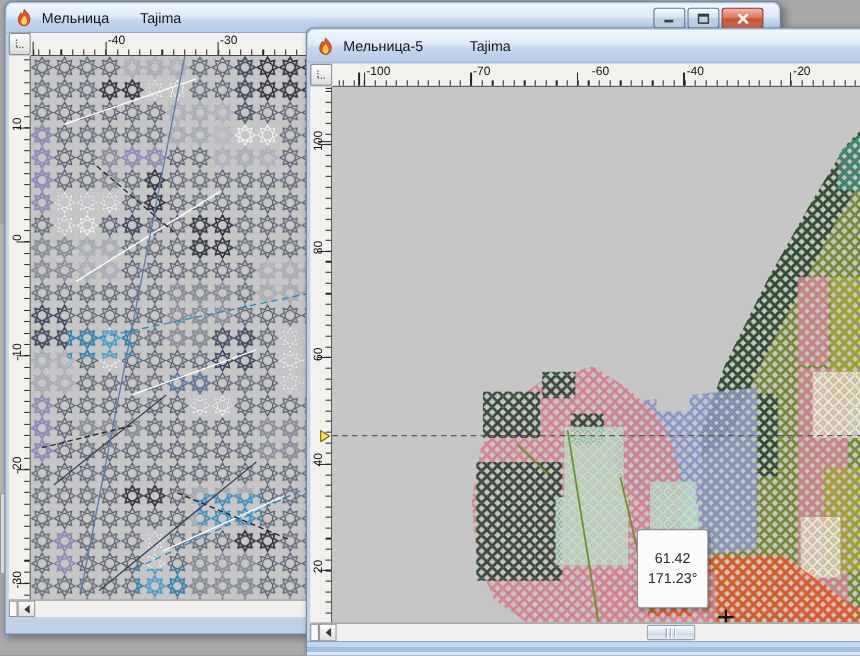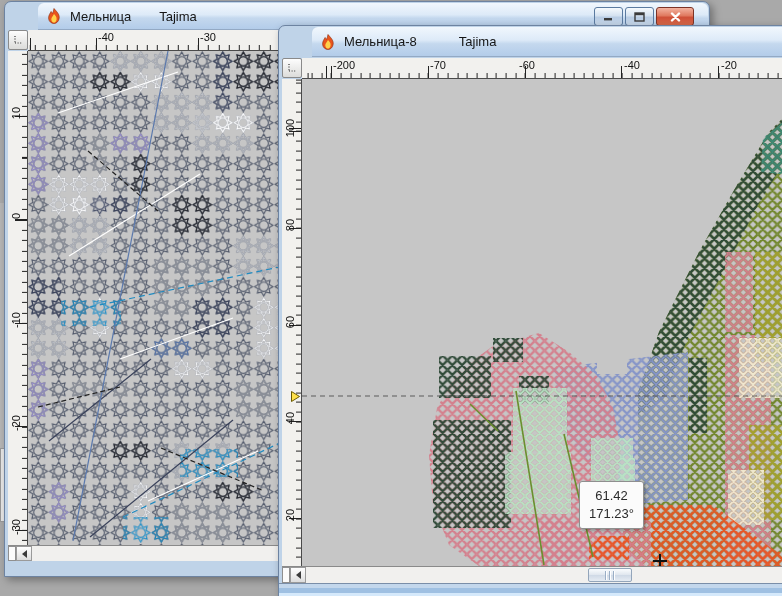--- a/index.html
+++ b/index.html
@@ -8,21 +8,21 @@
 
   
   .window{position:absolute;background:#bfd3e8;border:1px solid #6d83a1;
     box-shadow:3px 3px 8px rgba(0,0,0,.35);}
   .window.back{left:4px;top:1px;width:704px;height:574px;border-radius:7px 7px 0 0;}
   .window.front{left:278px;top:25px;width:512px;height:571px;border-radius:7px 0 0 0;}
 
   .titlebar{position:absolute;left:1px;right:1px;top:1px;height:26px;
     border-radius:6px 6px 0 0;display:flex;align-items:center;
     background:linear-gradient(180deg,#f1f7fd 0%,#ddeaf8 45%,#c4d8ee 58%,#b3cce9 100%);
-    border-bottom:1px solid #93a9c4;margin-left:32px;}
+    border-bottom:1px solid #93a9c4;}
   .front .titlebar{height:29px;border-radius:6px 0 0 0;}
   .flame{width:16px;height:16px;margin:0 0 0 8px;flex:0 0 auto;}
   .wtitle{font-size:13px;color:#151515;margin-left:8px;white-space:nowrap;}
   .wmenu{font-size:13px;color:#151515;margin-left:28px;white-space:nowrap;cursor:default;}
   .front .wmenu{margin-left:42px;}
 
   .winbtns{position:absolute;right:14px;top:4px;display:flex;gap:2px;}
   .win-btn{width:29px;height:19px;border:1px solid #5a7aa0;border-radius:3px;
     background:linear-gradient(180deg,#f6fafd 0%,#d5e2f0 45%,#b9cde4 55%,#c8d9ec 100%);
     display:flex;align-items:center;justify-content:center;box-sizing:border-box;}
@@ -76,21 +76,21 @@
   .sthumb{position:absolute;top:1px;bottom:1px;width:42px;border:1px solid #93a5ba;border-radius:2px;
     background:linear-gradient(180deg,#fafcfe,#dfe6ee 50%,#cfd9e6 52%,#e6ecf3);
     display:flex;align-items:center;justify-content:center;}
   .grip{width:11px;height:9px;background-image:repeating-linear-gradient(to right,
       #9aaec6 0 1px,#ffffff 1px 2px,transparent 2px 4px);}
 
   
   .guide-marker{position:absolute;width:9px;height:11px;}
   .tooltip{position:absolute;width:63px;border:1px solid #8f8f8f;border-radius:3px;
     background:#fbfbfb;box-shadow:2px 2px 3px rgba(0,0,0,.25);
-    font-size:13px;line-height:18px;color:#2b2b2b;text-align:center;padding:5px 0;}
+    font-size:13px;line-height:18px;color:#2b2b2b;text-align:center;padding:17px 0;}
   .bottom-frame{position:absolute;left:0;right:0;bottom:0;height:14px;
     background:linear-gradient(180deg,#7a8ea8 0 1px,#c3d7ec 1px 5px,#9fc0e2 5px 10px,#d5e9fb 10px 14px);}
   .stitch-cursor{position:absolute;}
   .bg-notch{position:absolute;}
 </style>
 </head>
 <body>
 
 <div id="desktop">
 
@@ -245,34 +245,34 @@
       <div class="strack"></div>
     </div>
   </section>
 
   <section class="window front">
     <header class="titlebar">
       <svg class="flame" viewBox="0 0 14 16">
         <path d="M7 .5 C9.5 3.5 12.6 6 12.2 10 C11.8 13.5 9.5 15.5 7 15.5 C4.5 15.5 1.6 13.5 1.6 10 C1.6 7 3.1 5.5 4.1 3.5 C4.8 5 6 5.5 6.2 4 C6.4 2.7 6.8 1.5 7 .5 Z" fill="#e8541e" stroke="#8a2a08" stroke-width=".6"></path>
         <path d="M7 6 C8.6 8 9.9 9 9.6 11.5 C9.3 13.5 8.2 14.6 7 14.6 C5.8 14.6 4.4 13.5 4.3 11.5 C4.2 9.5 5.6 8.5 7 6 Z" fill="#ffd24a"></path>
       </svg>
-      <span class="wtitle">Мельница-8</span>
+      <span class="wtitle">Мельница-5</span>
       <span class="wmenu">Tajima</span>
     </header>
 
     <div class="corner-btn" style="left:3px;top:32px;">
       <svg width="12" height="12" viewBox="0 0 12 12">
         <path d="M3 2 V9 M3 9 H10" stroke="#333" stroke-width="1.2" stroke-dasharray="1 1.6" fill="none"></path>
         </svg>
     </div>
 
     <div class="ruler ruler-h" style="left:23px;top:32px;width:489px;">
-      <span class="hlabel" style="left:31px">-200</span>
+      <span class="hlabel" style="left:31px">-100</span>
       <span class="hlabel" style="left:128px">-70</span>
-      <span class="hlabel" style="left:217px">-60</span>
+      <span class="hlabel" style="left:236px">-60</span>
       <span class="hlabel" style="left:322px">-40</span>
       <span class="hlabel" style="left:419px">-20</span>
     </div>
 
     <div class="ruler ruler-v" style="left:3px;top:53px;height:487px;">
       <span class="vlabel" style="top:43px">100</span>
       <span class="vlabel" style="top:140px">80</span>
       <span class="vlabel" style="top:237px">60</span>
       <span class="vlabel" style="top:333px">40</span>
       <span class="vlabel" style="top:430px">20</span>

